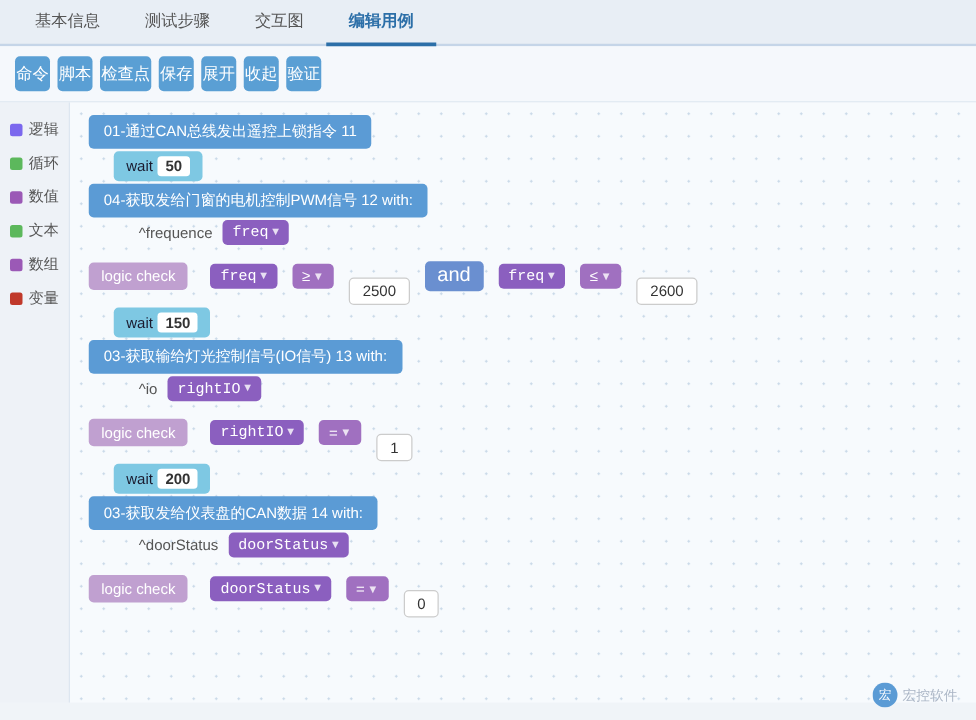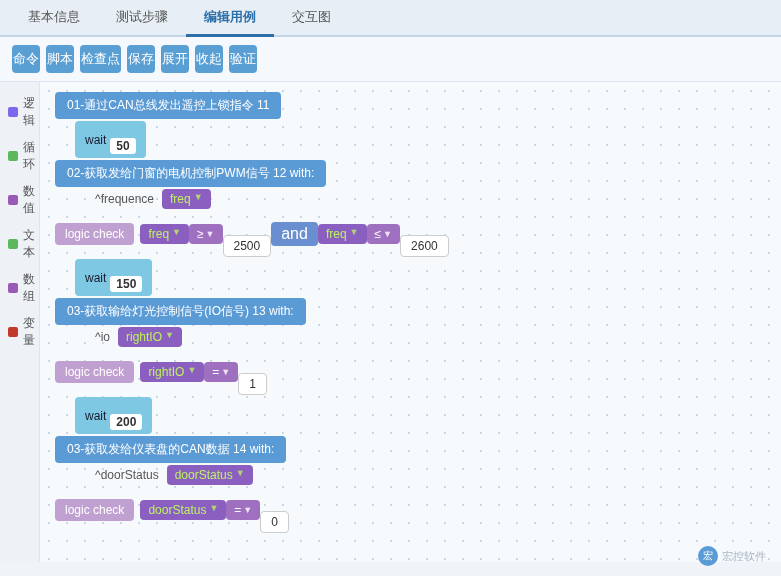--- a/index.html
+++ b/index.html
@@ -53,21 +53,21 @@
     }
 
     
     .main-area {
       display: flex;
       min-height: 480px;
     }
 
     
     .sidebar {
-      width: 40px;
+      width: 56px;
       background: #eef2f7;
       border-right: 1px solid #dde6f0;
       padding: 8px 0;
     }
     .sidebar-item {
       display: flex;
       align-items: center;
       padding: 5px 8px;
       font-size: 12px;
       color: #555;
@@ -127,44 +127,45 @@
       align-items: center;
       gap: 4px;
     }
     .block-wait-val {
       background: white;
       color: #333;
       padding: 1px 6px;
       border-radius: 3px;
       font-size: 12px;
       font-weight: bold;
-      margin-top: 13px;
     }
 
     
     .block-logic-check {
       background: #c0a0d0;
       color: white;
       padding: 4px 10px;
       border-radius: 4px;
       font-size: 12px;
       white-space: nowrap;
       margin-right: 6px;
     }
 
     
     .pill {
       background: #8b5fbf;
-      color: #bef264;
+      color: #ffffff;
       padding: 3px 8px;
       border-radius: 4px;
       font-size: 12px;
       display: flex;
+      align-items: center;
       gap: 3px;
       white-space: nowrap;
+      font-family: Liberation Mono, monospace;
     }
     .pill-arrow {
       font-size: 9px;
       opacity: 0.8;
     }
 
     
     .pill-op {
       background: #a070c0;
       color: white;
@@ -197,21 +198,21 @@
     }
 
     
     .indent-1 { margin-left: 20px; }
     .indent-2 { margin-left: 40px; }
 
     
     .logic-row {
       display: flex;
       align-items: center;
-      gap: 0;
+      gap: 12px;
       margin-bottom: 4px;
       flex-wrap: wrap;
     }
 
     
     .watermark {
       position: fixed;
       bottom: 10px;
       right: 15px;
       font-size: 11px;
@@ -234,22 +235,22 @@
 
     
     .section { margin-bottom: 2px; }
   </style>
 </head>
 <body>
 
 <div class="top-tabs">
   <div class="top-tab">基本信息</div>
   <div class="top-tab">测试步骤</div>
+  <div class="top-tab">交互图</div>
   <div class="top-tab active">编辑用例</div>
-  <div class="top-tab">交互图</div>
 </div>
 
 <div class="toolbar">
   <button class="toolbar-btn">命令</button>
   <button class="toolbar-btn">脚本</button>
   <button class="toolbar-btn">检查点</button>
   <button class="toolbar-btn">保存</button>
   <button class="toolbar-btn">展开</button>
   <button class="toolbar-btn">收起</button>
   <button class="toolbar-btn">验证</button>
@@ -291,21 +292,21 @@
     </div>
 
     <div class="block-row section indent-1">
       <div class="block-wait">
         <span>wait</span>
         <span class="block-wait-val">50</span>
       </div>
     </div>
 
     <div class="block-row section">
-      <div class="block-cmd">02-获取发给门窗的电机控制PWM信号  12  with:</div>
+      <div class="block-cmd">04-获取发给门窗的电机控制PWM信号  12  with:</div>
     </div>
 
     <div class="block-row section indent-2">
       <span style="color:#555; font-size:12px; margin-right:4px;">^frequence</span>
       <div class="pill">
         <span>freq</span>
         <span class="pill-arrow">▼</span>
       </div>
     </div>
 

